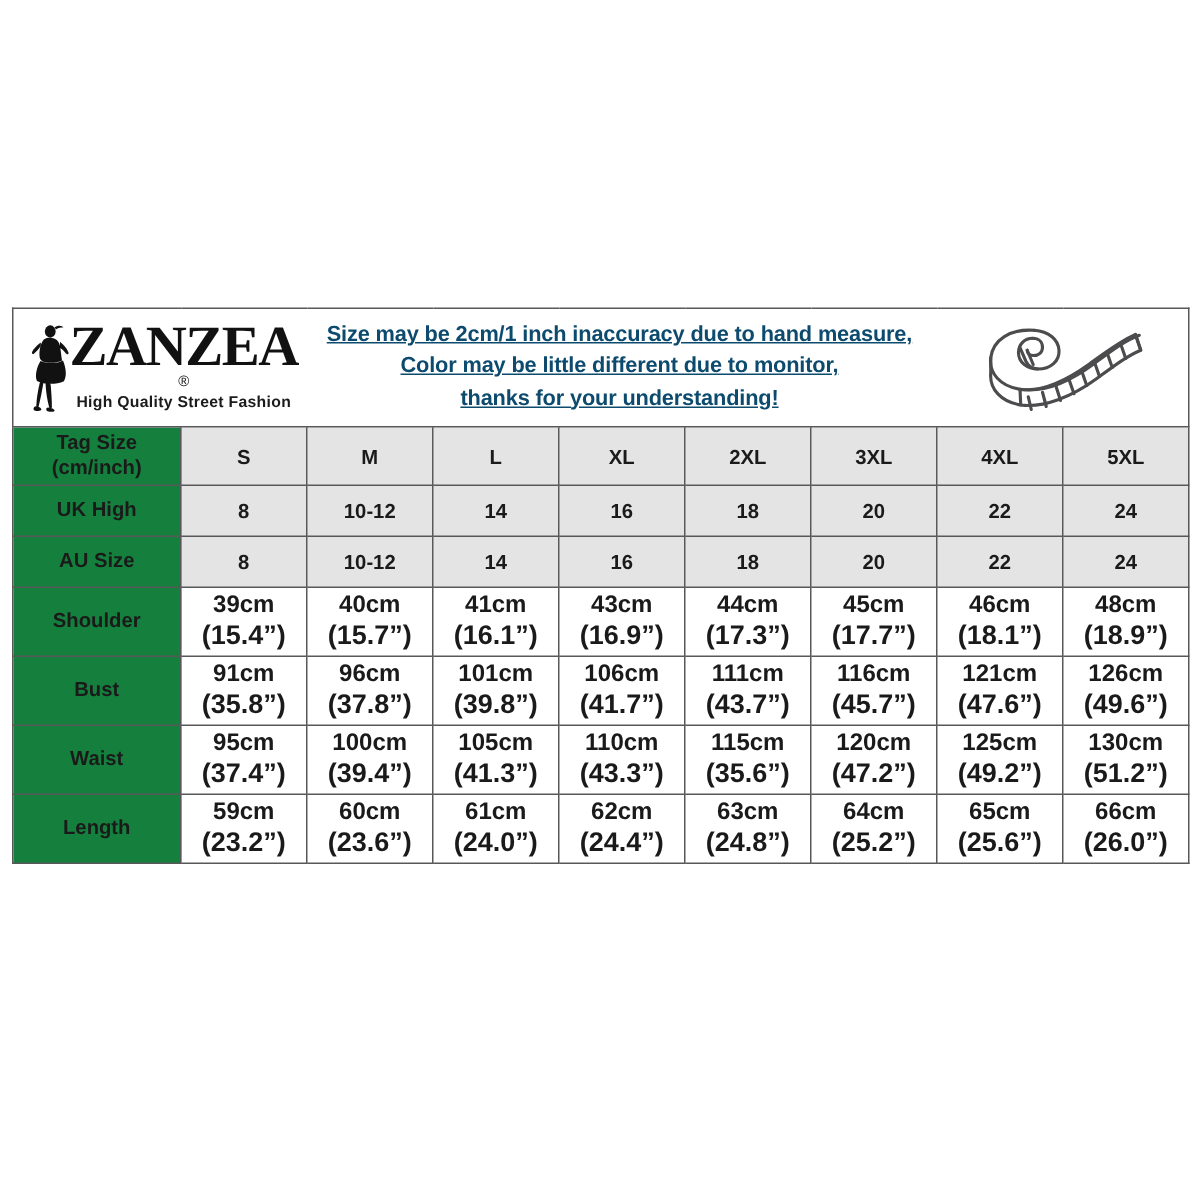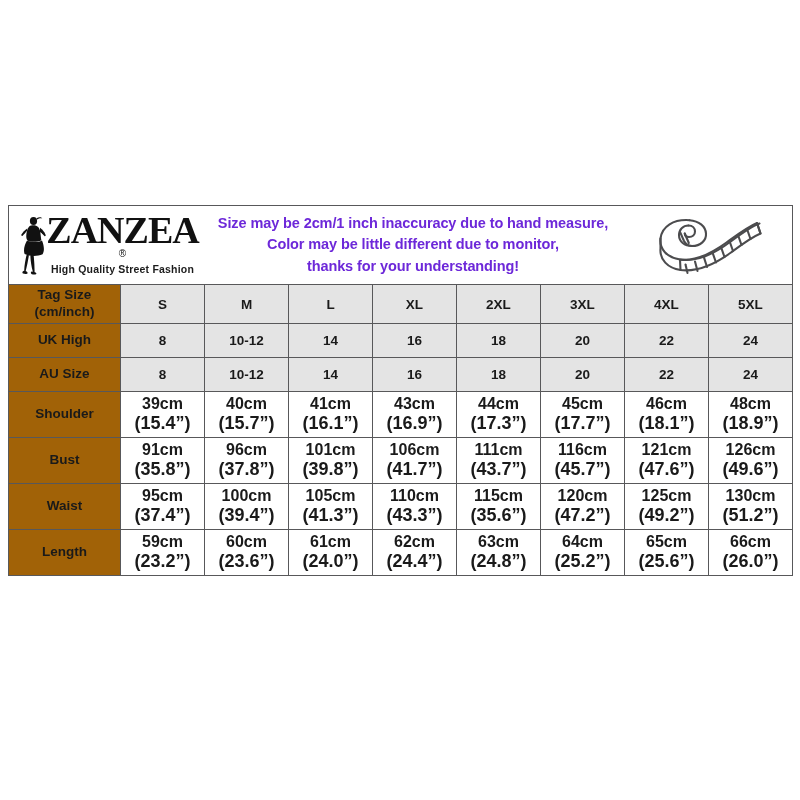--- a/index.html
+++ b/index.html
@@ -59,22 +59,23 @@
     justify-content: flex-start;
     padding-left: 6px;
     box-sizing: border-box;
   }
   .banner-notice {
     flex: 1 1 auto;
     text-align: center;
     line-height: 1.45;
     font-size: 14.5px;
     font-weight: bold;
-    color: #6d28d9;
+    color: #0c4a6e;
     letter-spacing: -0.1px;
+    text-decoration: underline;
   }
   .banner-tape {
     width: 165px;
     flex: 0 0 165px;
     display: flex;
     align-items: center;
     justify-content: center;
   }
 
   
@@ -114,21 +115,21 @@
     font-size: 10.5px;
     font-weight: bold;
     color: #1b1b1b;
     letter-spacing: 0.2px;
     margin-top: -3px;
     white-space: nowrap;
   }
 
   
   td.row-label {
-    background: #a16207;
+    background: #15803d;
     font-size: 14px;
     line-height: 1.25;
   }
   td.cell-grey {
     background: #e4e4e4;
   }
   td.cell-white {
     background: #ffffff;
   }
   tr.r-size td { height: 33px; }

